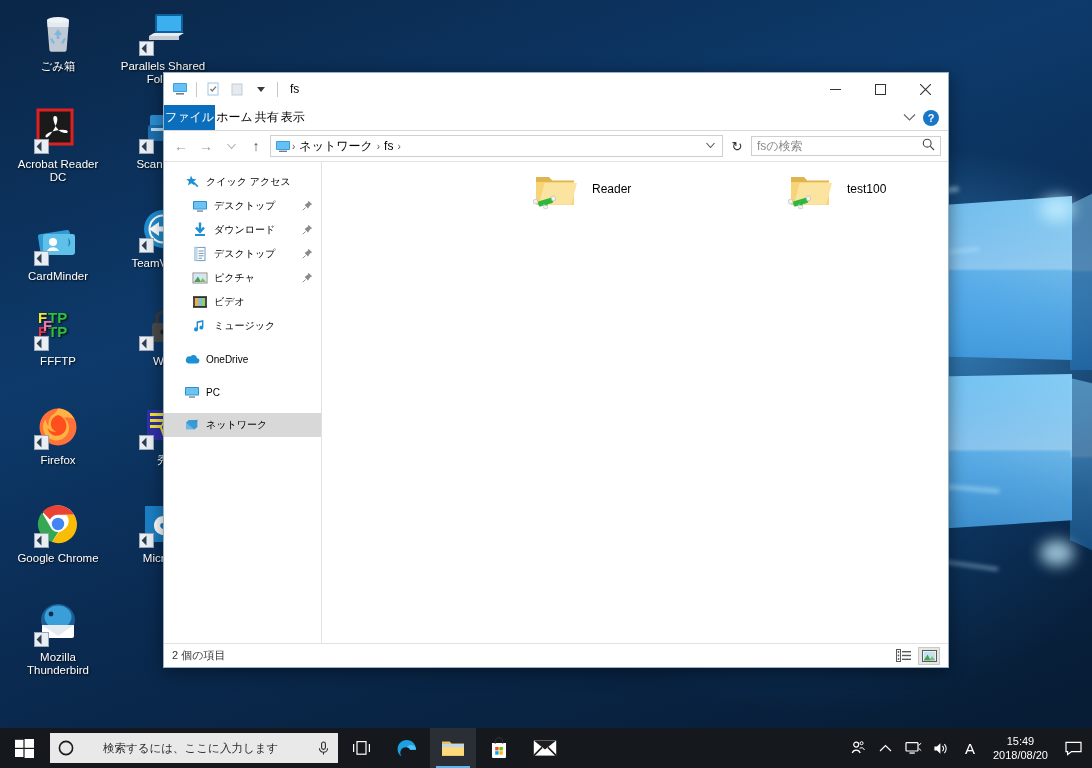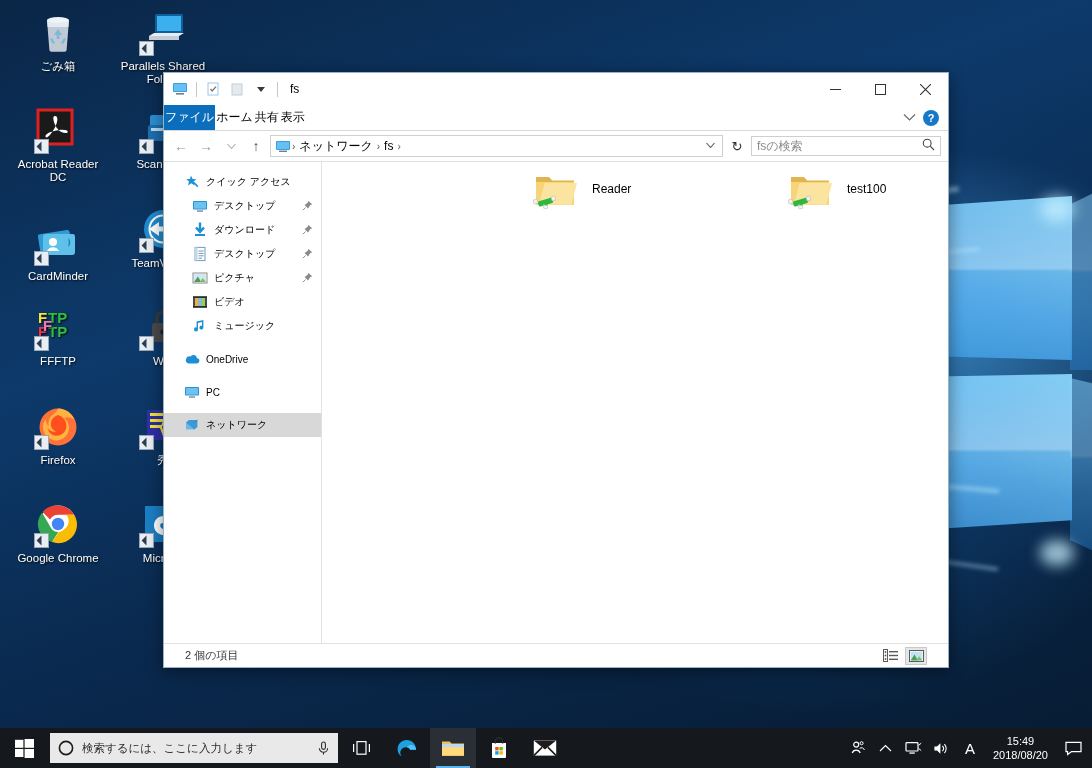--- a/index.html
+++ b/index.html
@@ -129,37 +129,37 @@
   .navitem .ni-icon { width: 16px; height: 16px; flex: 0 0 16px; display: flex; align-items: center; justify-content: center; }
   .navitem .pin { margin-left: auto; color: #8a8a8a; font-size: 11px; }
   .nav-gap { height: 9px; }
 
   #filepane { flex: 1 1 auto; background: #fff; position: relative; padding: 12px 0 0 10px; }
   .fitem { position: absolute; display: flex; align-items: flex-start; width: 250px; }
   .fitem .fi-label { font-size: 12px; margin-left: 14px; margin-top: 14px; }
 
   #statusbar {
     height: 24px; flex: 0 0 auto; border-top: 1px solid #e2e2e2;
-    display: flex; align-items: center; padding: 0 21px; background: #fff; font-size: 11px; color: #333; gap: 28px;
+    display: flex; align-items: center; padding: 0 8px; background: #fff; font-size: 11px; color: #333; gap: 28px;
   }
   #statusbar .sb-right { margin-left: auto; display: flex; gap: 4px; align-items: center; }
   .viewbtn { width: 22px; height: 18px; display: flex; align-items: center; justify-content: center; }
   .viewbtn.active { background: #e6e6e6; border: 1px solid #c9c9c9; }
 
   
   #taskbar {
     position: absolute; left: 0; bottom: 0; width: 1092px; height: 40px;
     background: #15181c; display: flex; align-items: center; color: #fff;
   }
   #startbtn { width: 48px; height: 40px; display: flex; align-items: center; justify-content: center; }
   #tb-search {
     width: 288px; height: 30px; background: #e9e9e9; display: flex; align-items: center;
     gap: 8px; padding: 0 8px; margin-left: 2px; color: #333;
   }
-  #tb-search .tbs-text { font-size: 11.5px; color: #2b2b2b; flex: 1 1 auto; }
+  #tb-search .tbs-text { font-size: 11.5px; color: #2b2b2b; flex: 1 1 auto; margin-left: 21px; }
   .tbtn { width: 46px; height: 40px; display: flex; align-items: center; justify-content: center; position: relative; }
   .tbtn.active { background: #2a2f36; }
   .tbtn.active::after { content: ""; position: absolute; bottom: 0; left: 6px; right: 6px; height: 2px; background: #5cb6ef; }
   #tray { margin-left: auto; display: flex; align-items: center; height: 40px; padding-right: 4px; gap: 2px; }
   .trayicon { width: 26px; height: 40px; display: flex; align-items: center; justify-content: center; color: #fff; font-size: 13px; }
   #clock { text-align: center; font-size: 11px; line-height: 14px; padding: 0 8px; color: #fff; }
   #actioncenter { width: 30px; height: 40px; display: flex; align-items: center; justify-content: center; }
 </style>
 </head>
 <body>
@@ -280,20 +280,31 @@
       <circle cx="24" cy="24" r="6.2" fill="#4285f4"></circle>
           </svg><span class="shortcut-arrow"></span></div>
         <span class="lbl" style="white-space: pre-line;">Google Chrome</span>
       </div>
       <div class="dicon" style="left: 113px; top: 500px;">
         <div class="glyphbox"><svg width="48" height="48" viewBox="0 0 48 48">
       <rect x="6" y="6" width="36" height="36" fill="#1b7fc4"></rect>
       <path d="M34 30 c-2.4 3.6-6.4 5.6-10.6 5-4.8-.6-8.4-4.6-8.4-9.4 0-5.4 4.2-9.6 9.6-9.6 4.6 0 8 2.8 8.8 7h-9.6 c-1.6 0-2.6 1-2.6 2.4 0 2.4 2.8 4.4 6.6 4.4 2.6 0 4.8-.6 6.2-1.4z" fill="#fff"></path>
           </svg><span class="shortcut-arrow"></span></div>
         <span class="lbl" style="white-space: pre-line;">Microso</span>
+      </div>
+      <div class="dicon" style="left: 8px; top: 599px;">
+        <div class="glyphbox"><svg width="48" height="48" viewBox="0 0 48 48">
+      <ellipse cx="24" cy="21" rx="17" ry="16" fill="#1a5f96"></ellipse>
+      <ellipse cx="24" cy="18" rx="13.5" ry="11.5" fill="#3a9fd8"></ellipse>
+      <path d="M8 26 h32 v11 a2 2 0 0 1 -2 2 H10 a2 2 0 0 1 -2 -2 Z" fill="#fff"></path>
+      <path d="M8 26 L24 37 L40 26 Z" fill="#e4eaf0"></path>
+      <circle cx="17" cy="15" r="2.4" fill="#0d2d4c"></circle>
+          </svg><span class="shortcut-arrow"></span></div>
+        <span class="lbl" style="white-space: pre-line;">Mozilla
+Thunderbird</span>
       </div>
     </div>
 </div>
 
 <div id="explorer">
 
   <div id="titlebar">
     <div id="qat">
       <div class="qat-btn">
         <svg width="16" height="16" viewBox="0 0 16 16">

